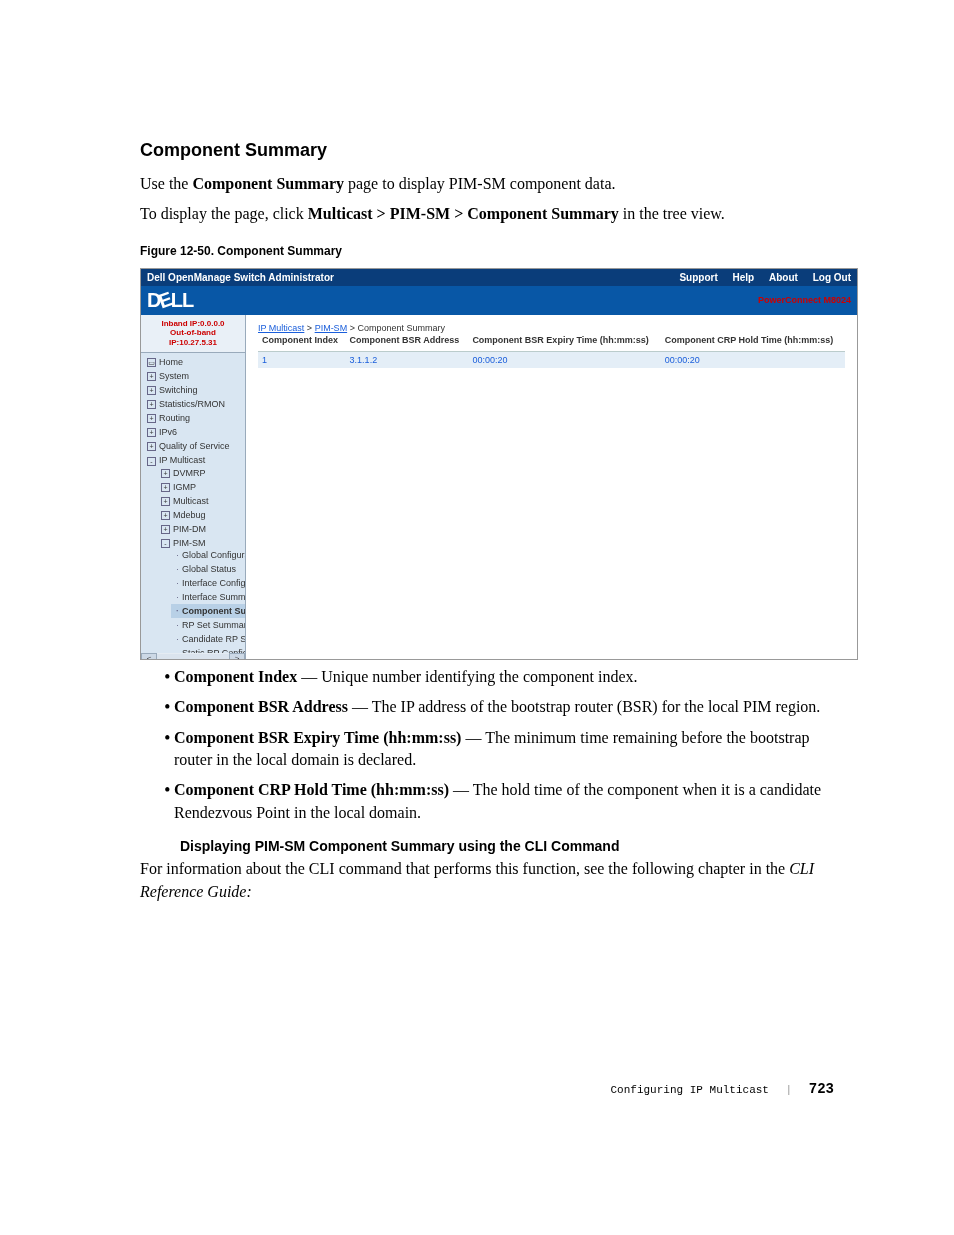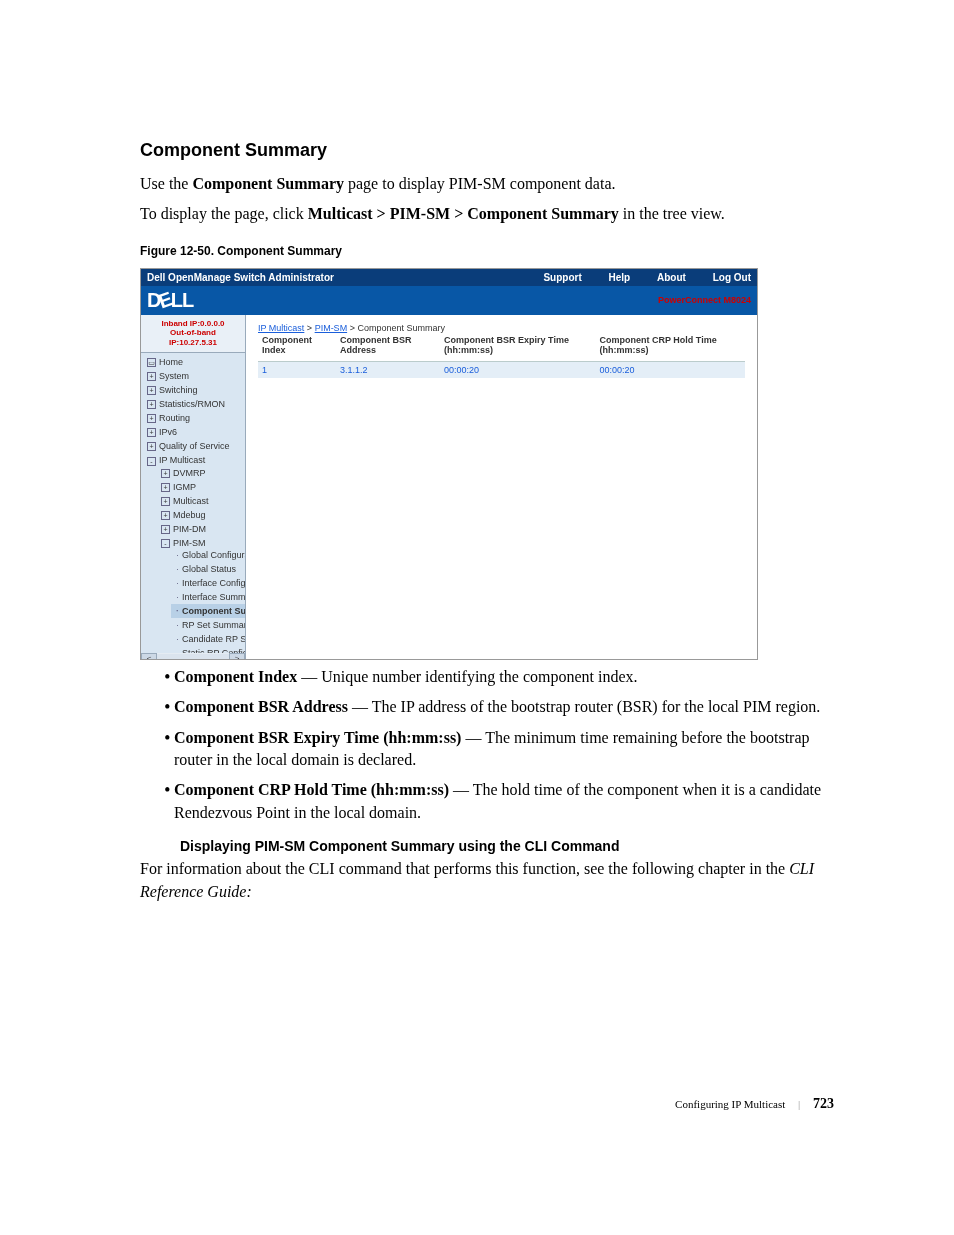--- a/index.html
+++ b/index.html
@@ -1,22 +1,22 @@
 <!DOCTYPE html>
 <html><head>
 <meta charset="utf-8">
 <style>
 body { margin:0; font-family:"Times New Roman",serif; font-size:16px; color:#000; background:#fff; }
 .page { width:954px; min-height:1235px; padding:140px 120px 40px 140px; box-sizing:border-box; position:relative; }
 h2.section-title { font-family:Arial,Helvetica,sans-serif; font-weight:bold; font-size:18px; margin:0 0 12px 0; }
 p.body { margin:0 0 8px 0; line-height:1.4; }
 p.figcap { font-family:Arial,Helvetica,sans-serif; font-weight:bold; font-size:12px; margin:18px 0 10px 0; }
-.app { width:618px; height:392px; border:1px solid #999; background:#fff; font-family:Tahoma,Arial,sans-serif; font-size:10px; color:#333; box-sizing:border-box; overflow:hidden; margin-bottom:6px; }
+.app { width:718px; height:392px; border:1px solid #999; background:#fff; font-family:Tahoma,Arial,sans-serif; font-size:10px; color:#333; box-sizing:border-box; overflow:hidden; margin-bottom:6px; }
 .app .title { background:#0a3d7a; color:#fff; font-family:Arial; font-weight:bold; font-size:10px; padding:3px 6px; display:flex; justify-content:space-between; }
-.app .title .links span { margin-left:24px; font-weight:bold; cursor:default; }
+.app .title .links span { margin-left:12px; font-weight:bold; cursor:default; }
 .app .brandbar { background:#0857a6; color:#fff; padding:3px 6px; display:flex; align-items:center; justify-content:space-between; }
 .app .brandbar .logo { font-family:Arial Black,Arial; font-weight:bold; font-size:20px; letter-spacing:-1px; }
 .app .brandbar .logo .e { margin:0 -1px; }
 .app .brandbar .product { color:#c00; font-size:9px; font-weight:bold;padding-left:19px; }
 .app .main { display:flex; height:352px; }
 .app .sidebar { width:104px; background:#d9e6f2; border-right:1px solid #9ab; overflow:hidden; position:relative; }
 .app .ipbox { background:#e9f0f7; border-bottom:1px solid #9ab; padding:4px 12px; text-align:center; color:#c00; font-size:8px; font-weight:bold; line-height:1.2; }
 .app ul.tree { list-style:none; margin:2px 0 0 2px; padding:0; font-size:9px; color:#333; }
 .app ul.tree li { padding:2px 0 2px 4px; white-space:nowrap; overflow:hidden; }
 .app ul.tree li .boxicon { display:inline-block; width:7px; height:7px; border:1px solid #668; margin-right:3px; font-size:7px; line-height:7px; text-align:center; vertical-align:middle; }
@@ -33,21 +33,21 @@
 .app .contTitle h3 { margin:0; font-size:12px; font-weight:bold; color:#1a5edb; }
 .app .pill { display:inline-block; height:14px; line-height:12px; font-size:9px; padding:0 8px; border:1px solid #888; border-radius:8px; background:#e8e8e8; margin-left:4px; text-decoration:underline; cursor:default; }
 .app table.data { width:100%; border-collapse:collapse; font-size:9px; }
 .app table.data th { text-align:left; font-weight:bold; padding:2px 4px 6px 4px; border-bottom:1px solid #bcc; vertical-align:top; }
 .app table.data td { padding:3px 4px; }
 .app table.data tr.row0 { background:#e4eef7; color:#1a5edb; }
 .doc-list { margin:4px 0 14px 26px; padding:0; }
 .doc-list li { margin:0 0 8px 8px; line-height:1.4; }
 .doc-list li::marker { content:"• "; font-weight:bold; }
 h3.subsec { font-family:Arial,Helvetica,sans-serif; font-weight:bold; font-size:14px; margin:10px 0 4px 0;padding-left:40px; }
-.footer { position:absolute; right:120px; bottom:123px; font-family:Liberation Serif, serif; font-size:11px; }
+.footer { position:absolute; right:120px; bottom:138px; font-family:Liberation Mono, monospace; font-size:11px; }
 .footer .sep { margin:0 10px; color:#999; }
 .footer .pg { font-weight:bold; font-size:14px; }
 </style>
 </head>
 <body>
 
 <div class="page">
 
 <h2 class="section-title">Component Summary</h2>
 <p class="body"><span>Use the </span><b>Component Summary</b><span> page to display PIM-SM component data.</span></p>

